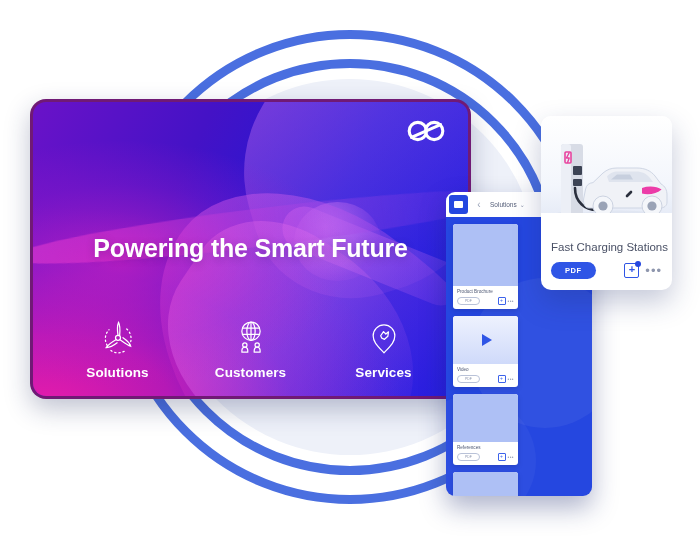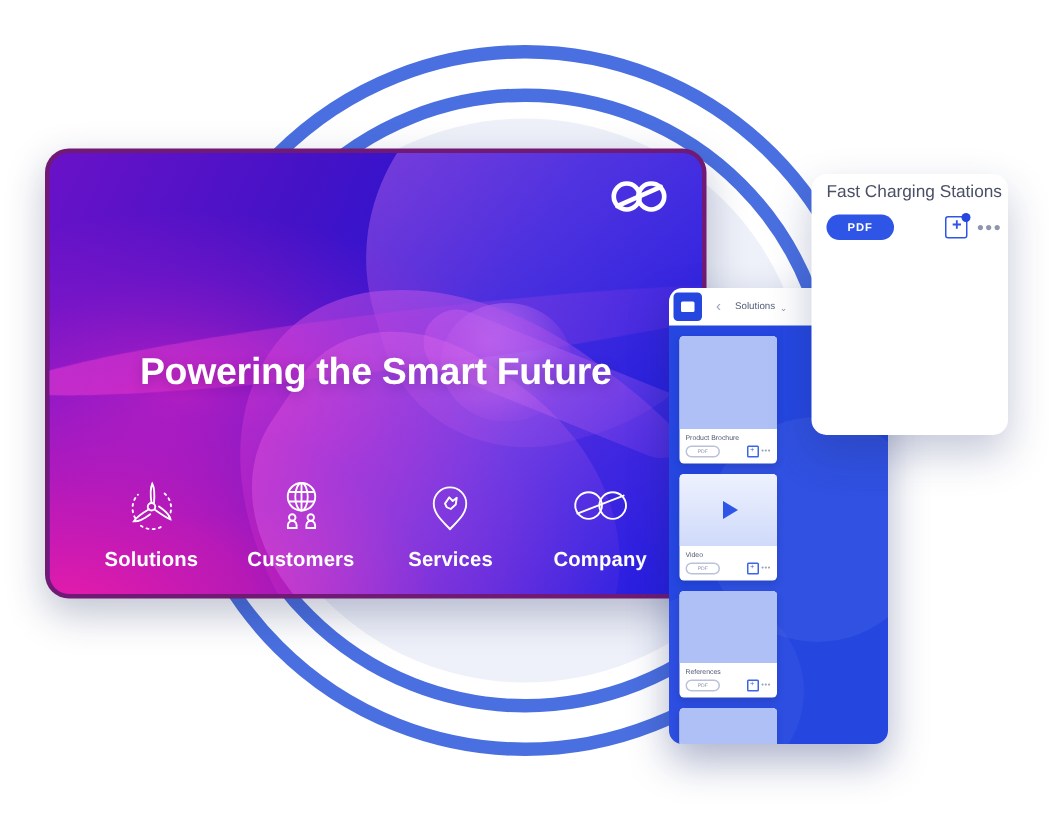--- a/index.html
+++ b/index.html
@@ -138,21 +138,21 @@
     width:6px;height:6px;border:.7px solid #3d63ea;border-radius:1px;color:#3d63ea;
     font-size:5px;line-height:5px;text-align:center;position:relative;
   }
   .dots{color:#9aa3b8;font-size:5px;letter-spacing:.4px;line-height:6px;}
 
   
   .prod-card{
     position:absolute;left:541px;top:116px;width:131px;height:174px;
     background:#fff;border-radius:10px;overflow:hidden;
     box-shadow:0 12px 28px rgba(30,45,110,.26);
-    display:flex;flex-direction:row;
+    display:flex;flex-direction:column;gap:22px;
   }
   .prod-img{
     flex:1;position:relative;
     background:linear-gradient(180deg,#ffffff 0%,#f3f6fc 72%,#e7ecf7 100%);
     overflow:hidden;
   }
   .prod-body{padding:6px 10px 11px 10px;}
   .prod-title{font-size:11.5px;color:#4a5166;text-align:center;margin-bottom:9px;white-space:nowrap;}
   .prod-foot{display:flex;align-items:center;justify-content:space-between;}
   .pdf-btn{
@@ -230,30 +230,20 @@
         <div class="nav-item">
           <span>
             <svg width="40" height="40" viewBox="0 0 48 48" fill="none" stroke="#fff" stroke-width="1.5" stroke-linejoin="round">
               <path d="M24 43 C31.5 35 37 30.2 37 22.5 A13 13 0 1 0 11 22.5 C11 30.2 16.5 35 24 43 Z"></path>
               <path d="M20 22.5 L23.4 17.5 L26.2 20.4 L29.4 17.8 L28.6 23.2 L24.6 26.8 L21.4 25.4 Z"></path>
             </svg>
           </span>
           <span class="nav-label">Services</span>
         </div>
 
-        <div class="nav-item">
-          <span>
-            <svg width="44" height="40" viewBox="0 0 52 40" fill="none" stroke="#fff" stroke-width="1.5">
-              <circle cx="17" cy="20" r="10.5"></circle>
-              <circle cx="36" cy="20" r="10.5"></circle>
-              <path d="M8.2 26.4 L44.6 12.2" stroke-linecap="round"></path>
-            </svg>
-          </span>
-          <span class="nav-label">Company</span>
-        </div>
 
       </div>
     </div>
   </div>
 
   <div class="mobile">
     <div class="mob-deco"></div>
     <div class="mob-deco2"></div>
 
     <div class="mob-header">

